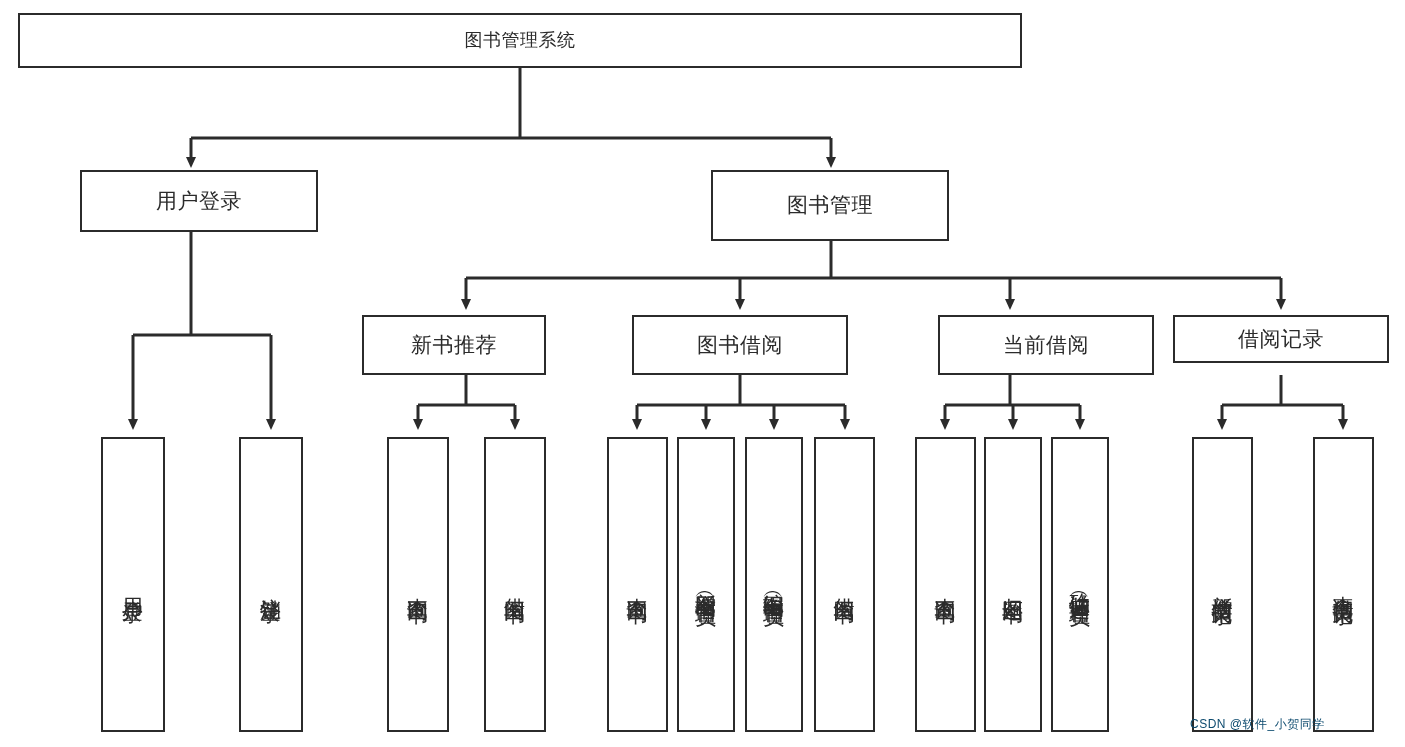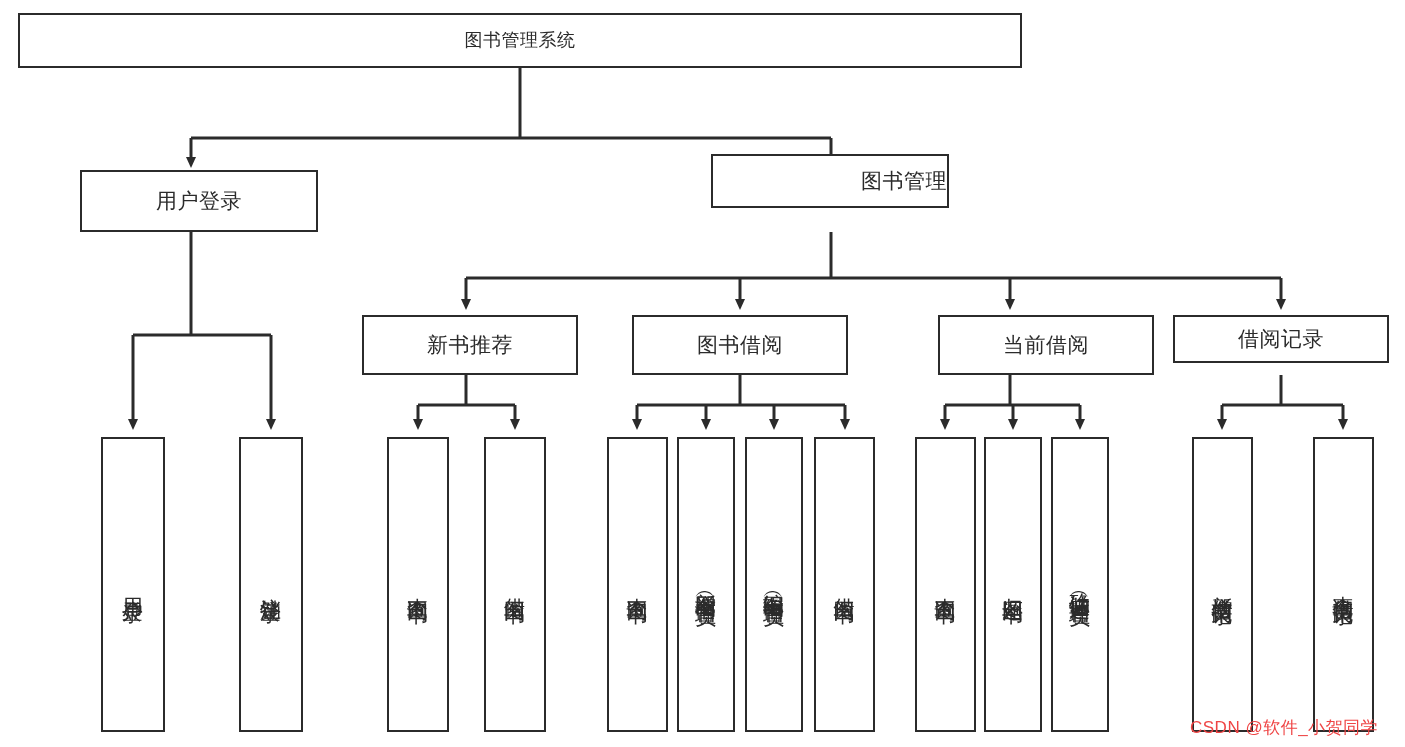--- a/index.html
+++ b/index.html
@@ -45,22 +45,22 @@
     text-orientation: upright;
     white-space: normal;
     letter-spacing: 2px;
     font-size: 21px;
     line-height: 1.2;
     max-height: 280px;
   }
   .node.root .label { font-size: 18px; }
   .watermark {
     position: absolute;
-    color: #ef4444;
-    font-size: 17px;
+    color: #0c4a6e;
+    font-size: 12px;
     white-space: nowrap;
     letter-spacing: 0.5px;
     pointer-events: none;
   }
 </style>
 </head>
 <body>
 
 <div id="canvas">
 
@@ -114,25 +114,25 @@
     </g>
   </svg>
 
   <div class="node root" style="left:18px; top:13px; width:1004px; height:55px;">
     <span class="label">图书管理系统</span>
   </div>
 
   <div class="node" style="left:80px; top:170px; width:238px; height:62px;">
     <span class="label">用户登录</span>
   </div>
-  <div class="node" style="left:711px; top:154px; width:238px; height:54px;justify-content:flex-end;">
+  <div class="node" style="left:711px; top:170px; width:238px; height:71px;">
     <span class="label">图书管理</span>
   </div>
 
-  <div class="node" style="left:362px; top:315px; width:216px; height:60px;">
+  <div class="node" style="left:362px; top:315px; width:184px; height:60px;">
     <span class="label">新书推荐</span>
   </div>
   <div class="node" style="left:632px; top:315px; width:216px; height:60px;">
     <span class="label">图书借阅</span>
   </div>
   <div class="node" style="left:902px; top:315px; width:216px; height:60px;margin-left:36px;">
     <span class="label">当前借阅</span>
   </div>
   <div class="node" style="left:1173px; top:315px; width:216px; height:48px;">
     <span class="label">借阅记录</span>

